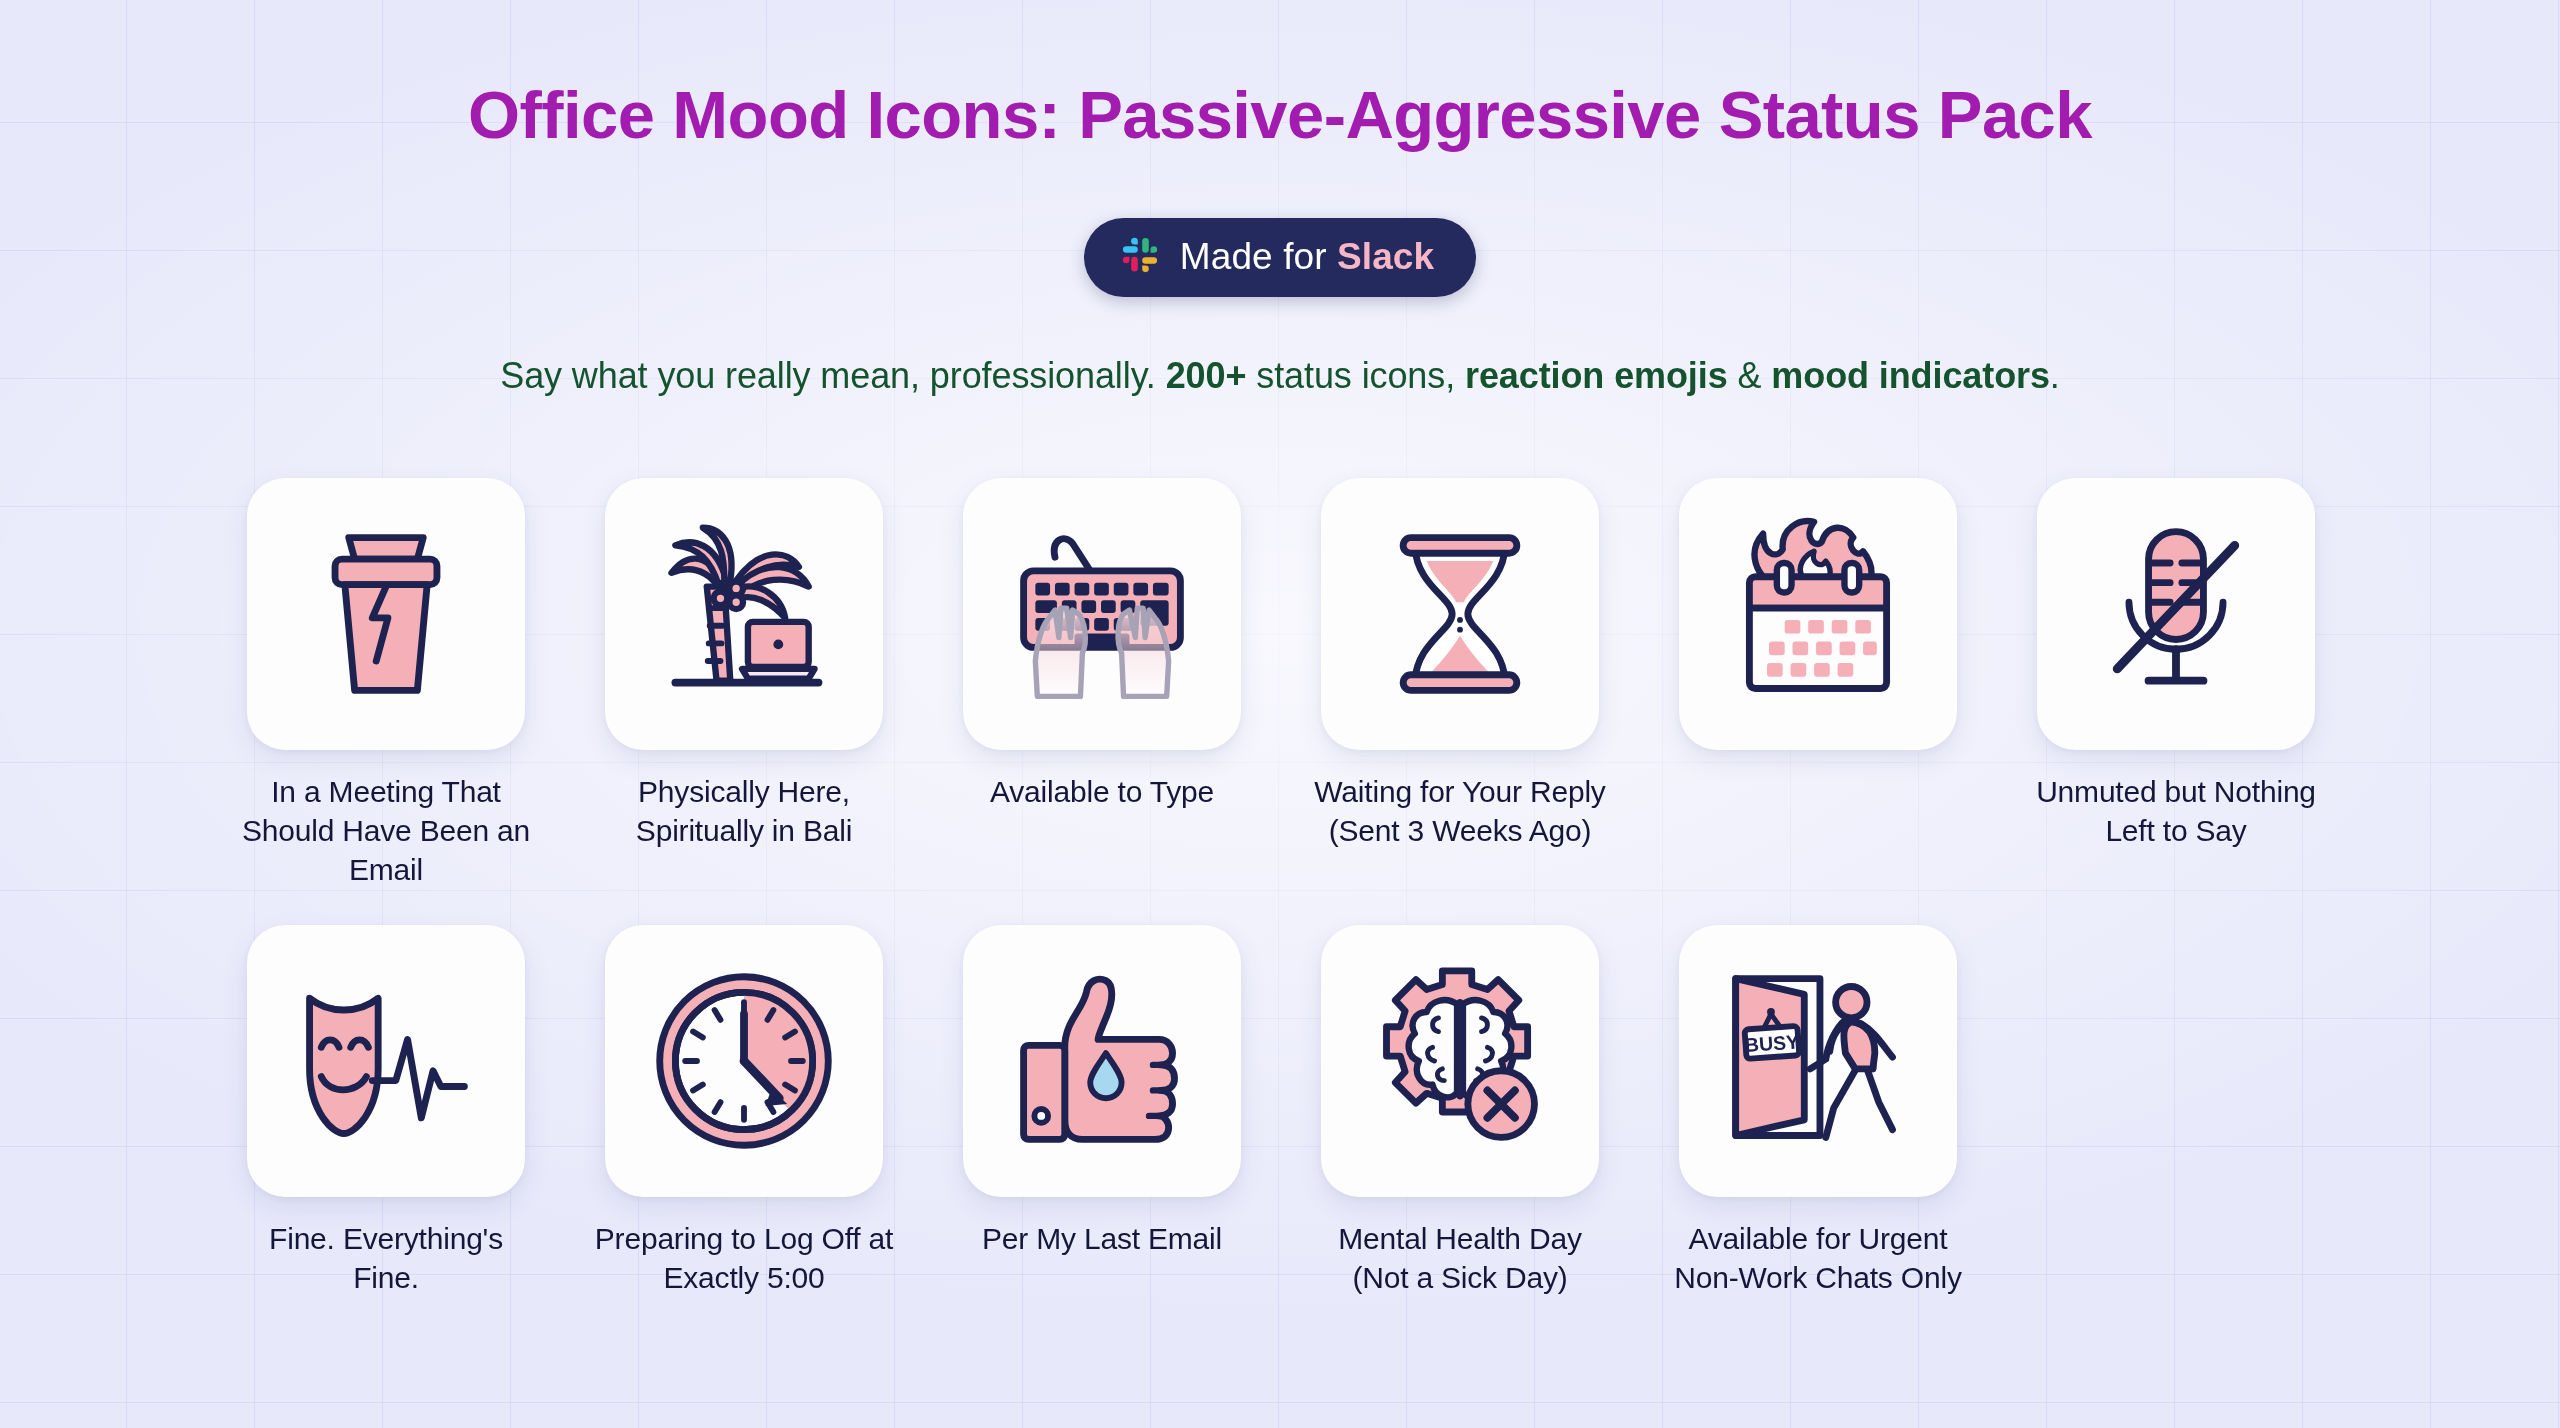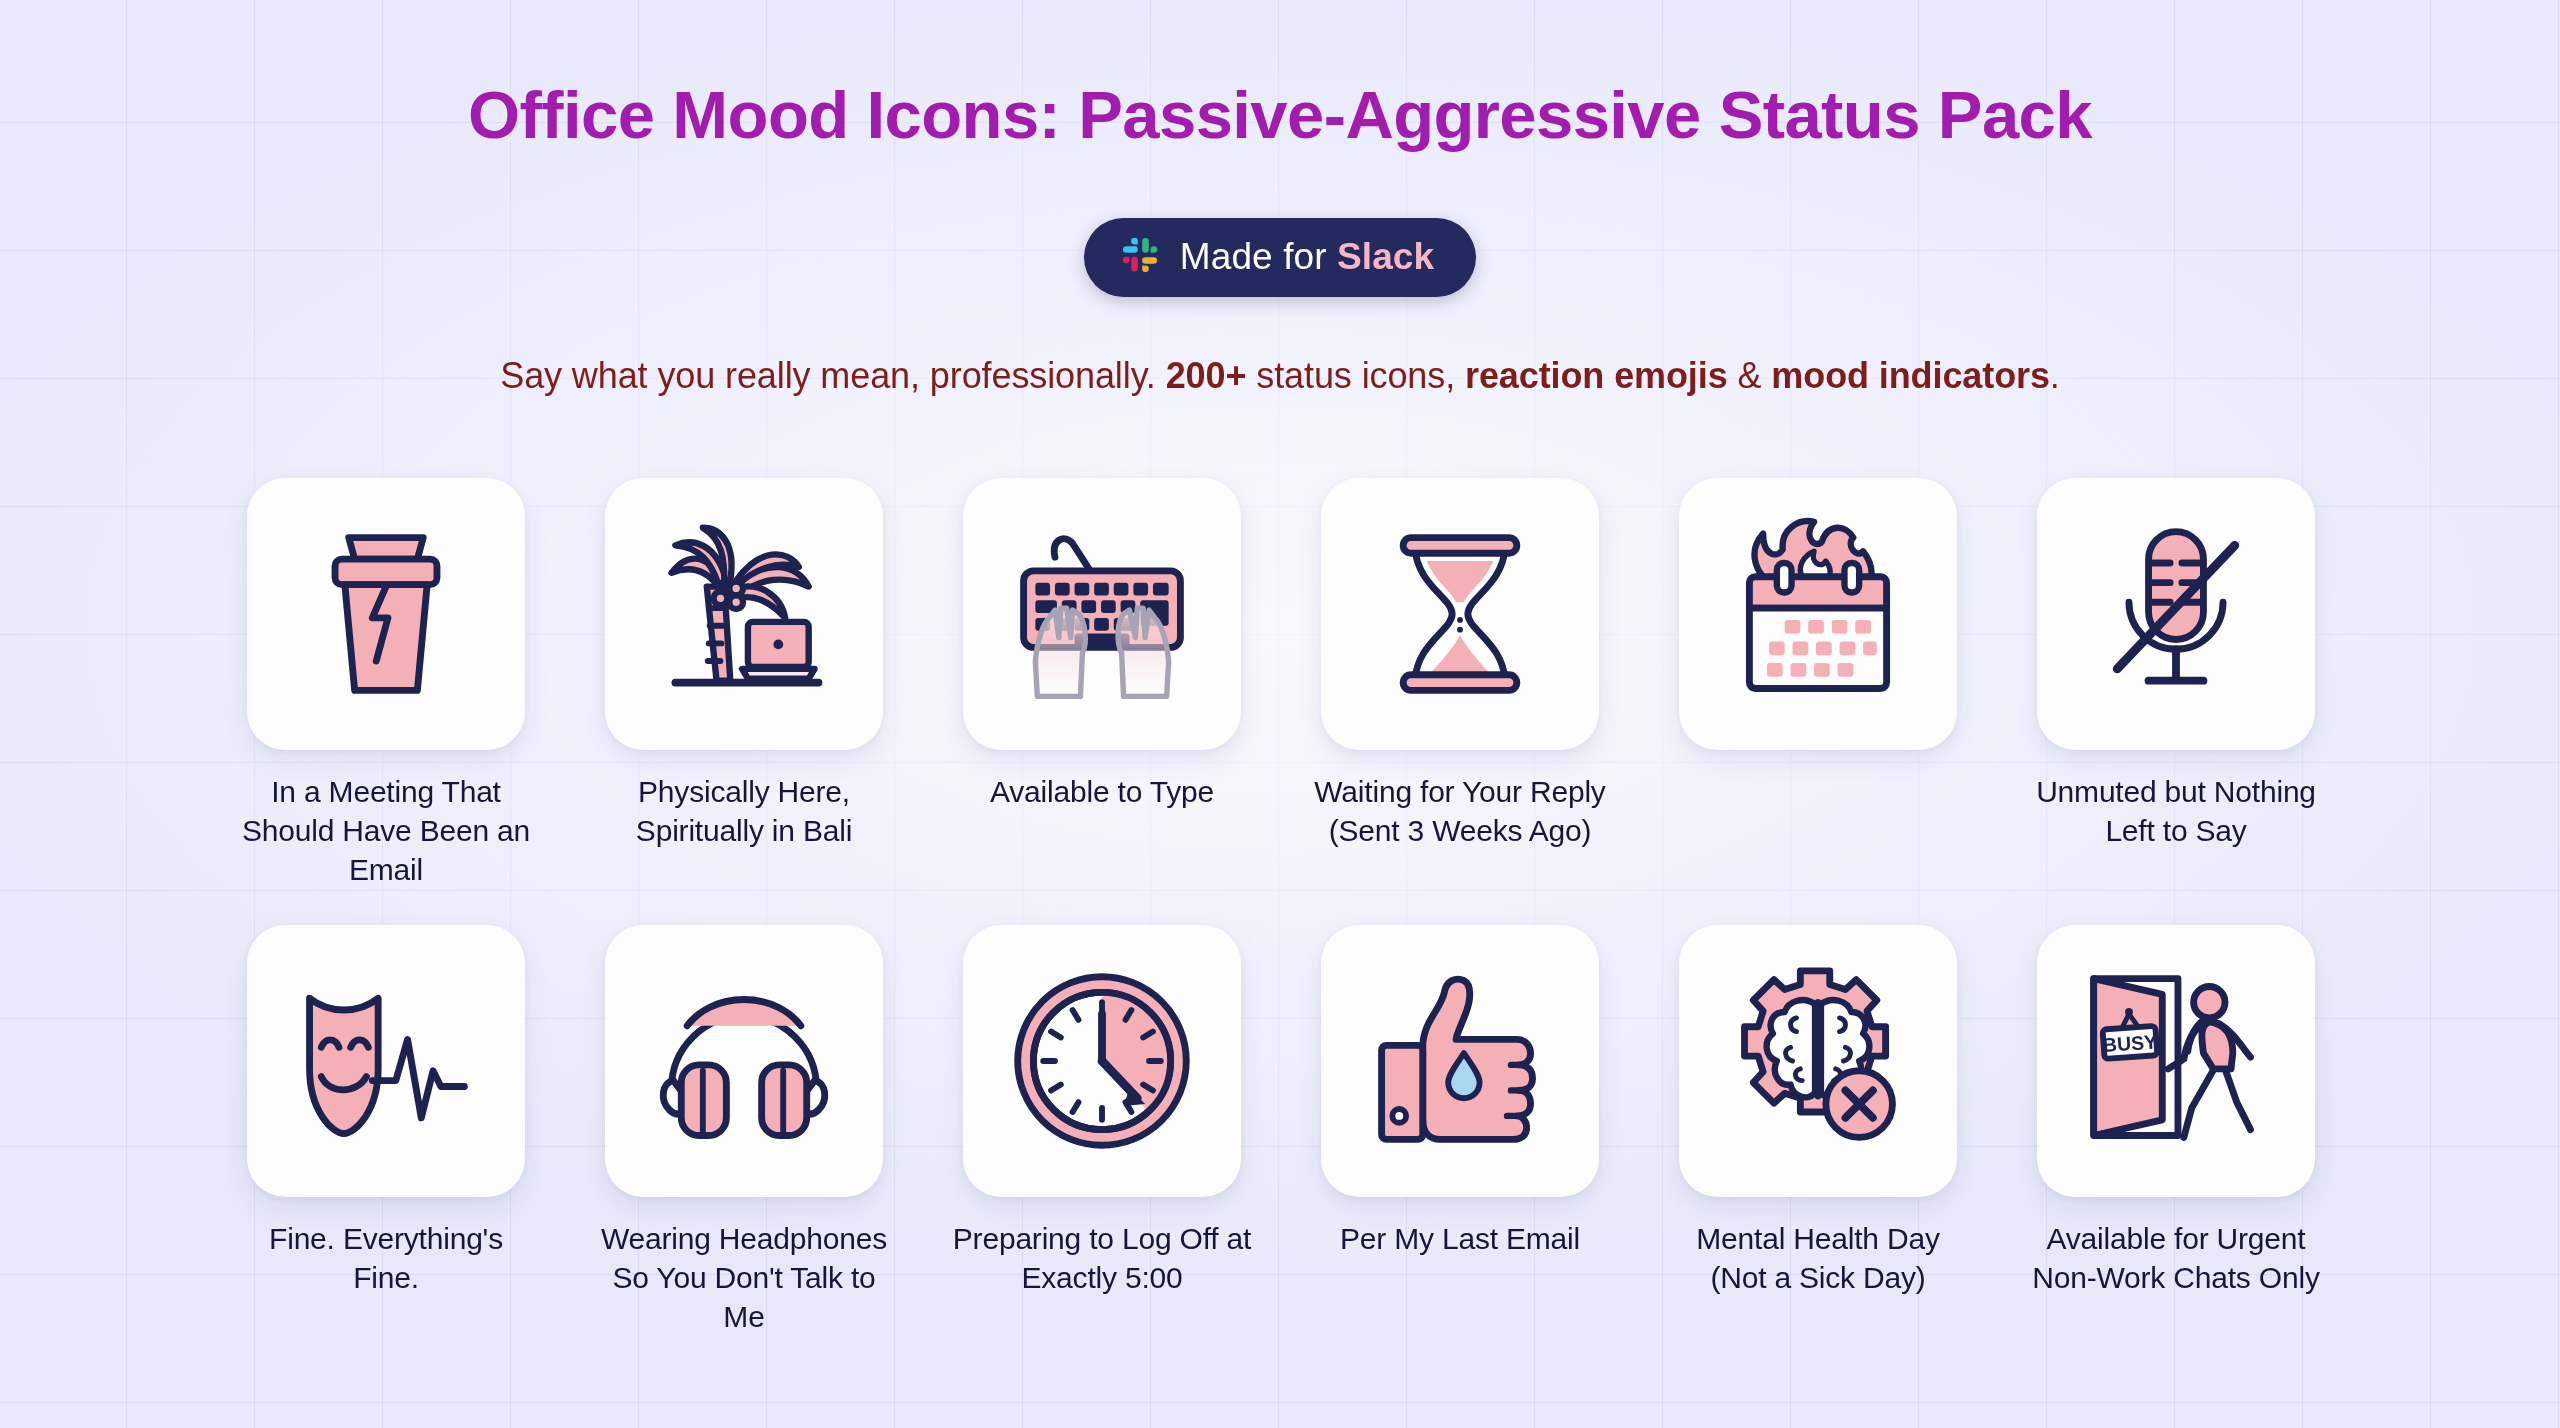--- a/index.html
+++ b/index.html
@@ -39,21 +39,21 @@
     background:#242a5e;
     border-radius:44px;
     padding:15px 42px 16px 34px;
     box-shadow:0 5px 16px rgba(40,45,100,.25);
   }
   .badge-text{font-size:37px;color:#ffffff;font-weight:500;letter-spacing:.1px;}
   .badge-text b{color:#f6b6c6;font-weight:bold;}
   .subtitle{
     position:absolute;top:355px;left:0;width:100%;
     text-align:center;
-    font-size:36px;color:#7f1d1d;letter-spacing:-.1px;
+    font-size:36px;color:#14532d;letter-spacing:-.1px;
   }
   .subtitle b{font-weight:bold;}
 
   .grid-icons{
     position:absolute;
     top:478px;left:225px;
     width:2112px;
     display:grid;
     grid-template-columns:repeat(6,1fr);
     row-gap:20px;
@@ -263,36 +263,20 @@
             <path d="M34 86 C38 76 48 76 52 86"></path>
             <path d="M64 86 C68 76 78 76 82 86"></path>
             <path d="M34 116 C42 134 70 134 80 116"></path>
           </g>
           <path d="M86 120 h24 l12 -42 l14 80 l12 -48 l8 16 h24" fill="none" stroke="#1e2250" stroke-width="7" stroke-linejoin="round" stroke-linecap="round"></path>
         </svg>
       </div>
       <div class="caption row2">Fine. Everything's Fine.</div>
     </div>
 
-    <div class="cell">
-      <div class="card">
-        <svg viewBox="0 0 200 200">
-          <path d="M26 128 A74 74 0 0 1 174 128" fill="none" stroke="#1e2250" stroke-width="7" stroke-linecap="round"></path>
-          <path d="M42 64 A68 56 0 0 1 158 64" fill="#f4b0b6" stroke="#1e2250" stroke-width="7" stroke-linejoin="round" stroke-linecap="round"></path>
-          <path d="M28 120 C16 122 14 140 24 150 C32 158 44 154 46 144z" fill="#fdfdfe" stroke="#1e2250" stroke-width="7" stroke-linejoin="round"></path>
-          <path d="M172 120 C184 122 186 140 176 150 C168 158 156 154 154 144z" fill="#fdfdfe" stroke="#1e2250" stroke-width="7" stroke-linejoin="round"></path>
-          <rect x="36" y="104" width="46" height="72" rx="18" fill="#f4b0b6" stroke="#1e2250" stroke-width="7"></rect>
-          <rect x="118" y="104" width="46" height="72" rx="18" fill="#f4b0b6" stroke="#1e2250" stroke-width="7"></rect>
-          <g stroke="#1e2250" stroke-width="6" stroke-linecap="round">
-            <path d="M58 110 v62M140 110 v62"></path>
-          </g>
-        </svg>
-      </div>
-      <div class="caption row2">Wearing Headphones So You Don't Talk to Me</div>
-    </div>
 
     <div class="cell">
       <div class="card">
         <svg viewBox="0 0 200 200">
           <circle cx="100" cy="100" r="86" fill="#f4b0b6" stroke="#1e2250" stroke-width="7"></circle>
           <circle cx="100" cy="100" r="70" fill="#fdfdfe" stroke="#1e2250" stroke-width="7"></circle>
           <path d="M100 100 L100 30 A70 70 0 0 1 148 152 z" fill="#f4b0b6"></path>
           <circle cx="100" cy="100" r="70" fill="none" stroke="#1e2250" stroke-width="7"></circle>
           <g stroke="#1e2250" stroke-width="6" stroke-linecap="round">
             <path d="M100 40 v12"></path>

